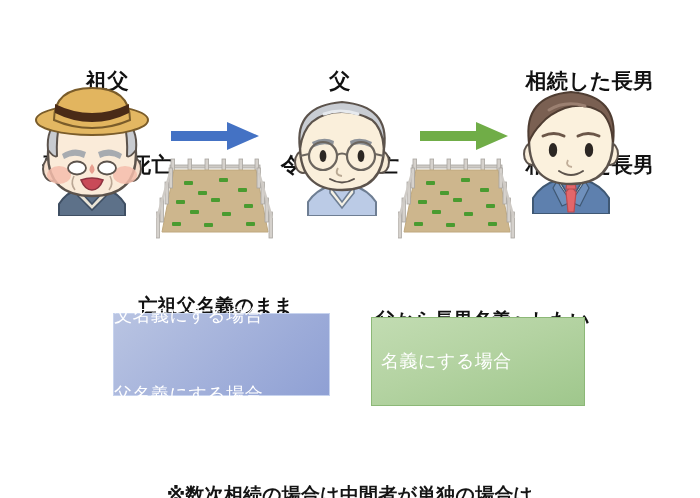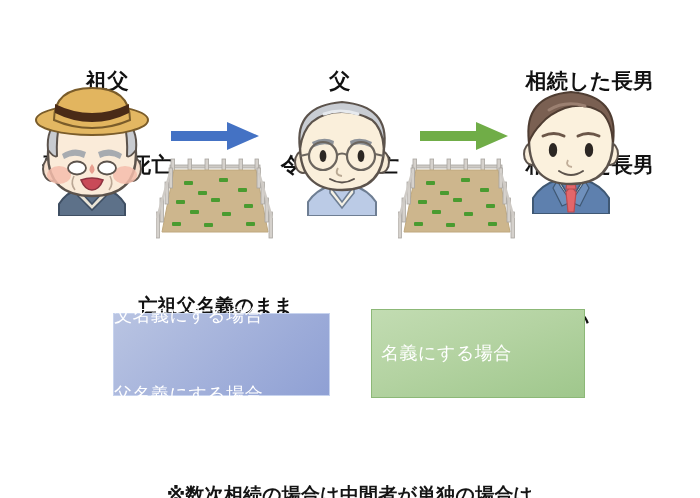--- a/index.html
+++ b/index.html
@@ -58,20 +58,21 @@
     white-space: pre;
     font-family: Liberation Serif, serif;
   }
   .infobox.blue {
     background: linear-gradient(135deg, #b9c4e2 0%, #aab7dd 35%, #8fa0d4 100%);
     border: 1px solid #c7d3ee;
   }
   .infobox.green {
     background: linear-gradient(160deg, #c2dcb2 0%, #b4d3a2 45%, #9fc78c 100%);
     border: 1px solid #8cb877;
+    margin-top: 8px;
   }
 
   
   .footnote {
     text-align: center;
     font-weight: bold;
     font-size: 19px;
     line-height: 1.42;
     color: #141414;
     letter-spacing: 0.2px;

